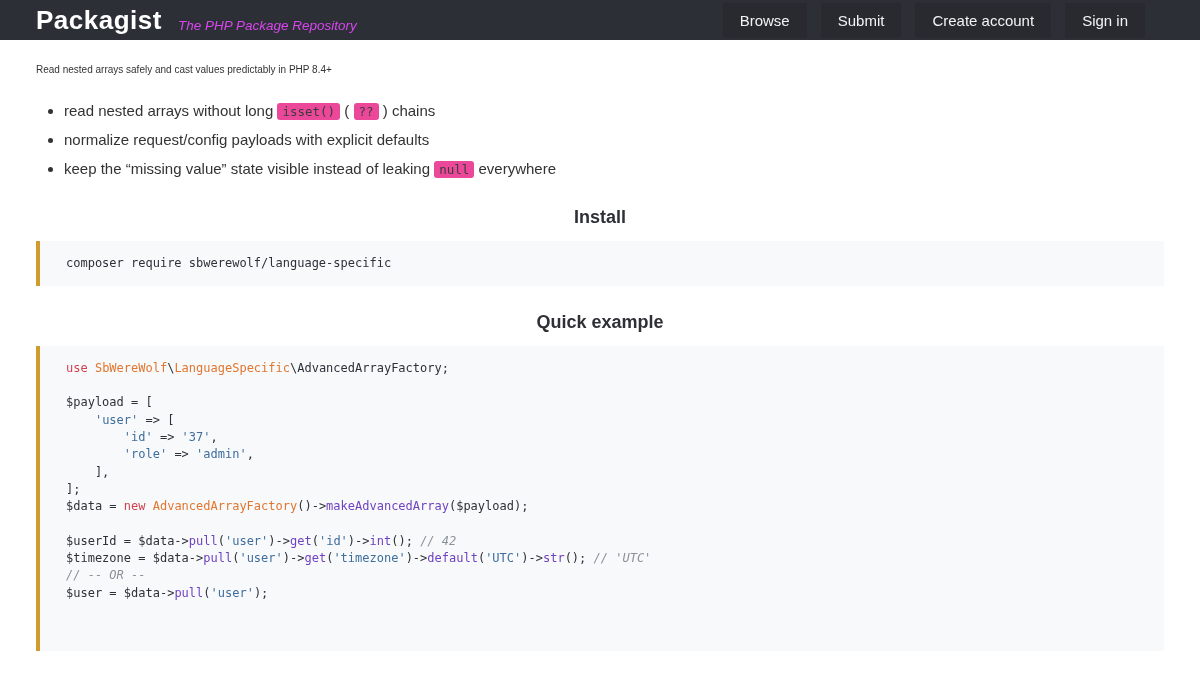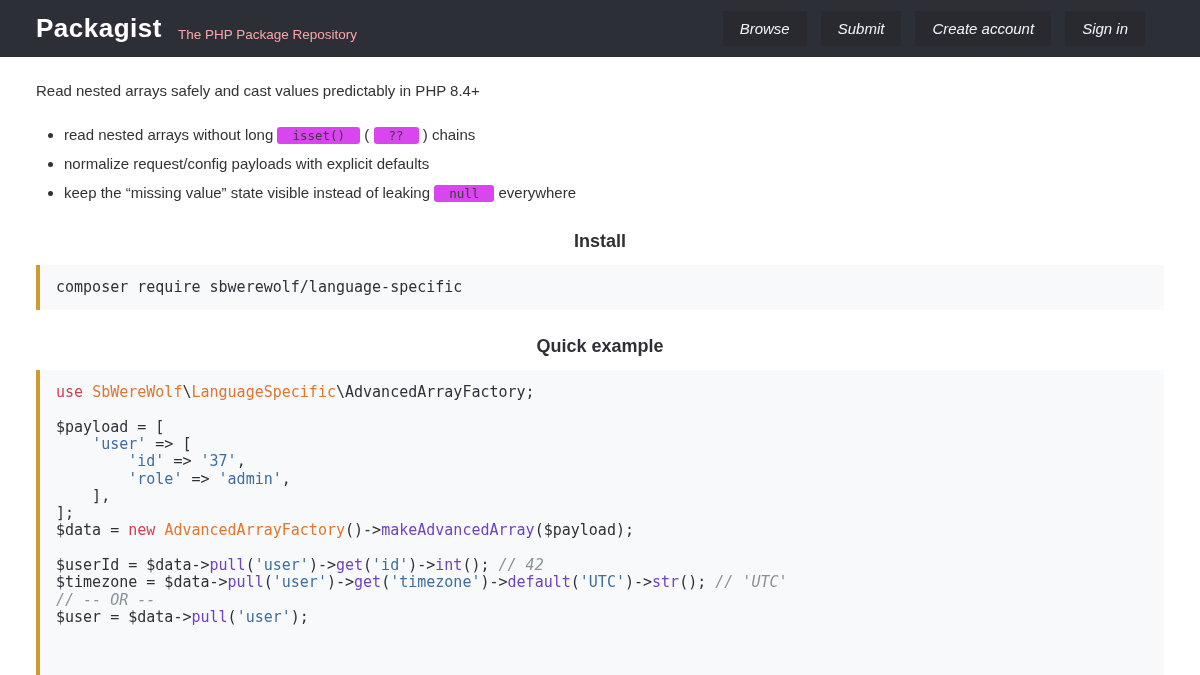--- a/index.html
+++ b/index.html
@@ -5,84 +5,84 @@
   * { margin: 0; padding: 0; box-sizing: border-box; }
   html, body { width: 1200px; height: 675px; overflow: hidden; }
   body {
     font-family: "Liberation Sans", sans-serif;
     background: #ffffff;
     color: #333333;
   }
 
   
   .site-header {
-    height: 57px;
+    height: 40px;
     background: var(--header-bg, #2d2f36);
     display: flex;
     align-items: center;
     padding: 0 55px 0 36px;
   }
   .logo {
     color: #ffffff;
     font-size: 26px;
     font-weight: bold;
     letter-spacing: 0.5px;
     text-decoration: none;
     cursor: pointer;
   }
   .tagline {
-    color: #fca5a5;
+    color: #d946ef;
+    font-style: italic;
     font-size: 13.5px;
     margin-left: 16px;
     margin-top: 11px;
   }
   .nav { margin-left: auto; display: flex; align-items: center; gap: 14px; }
   .nav a {
     color: #f2f3f5;
     font-size: 15px;
     text-decoration: none;
     padding: 9px 17px;
     border-radius: 2px;
     background: rgba(0,0,0,0.10);
     cursor: pointer;
     white-space: nowrap;
-    font-style: italic;
   }
 
   
   .main { padding: 23px 36px 0 36px; }
-  .para { font-size: 15px; color: #333333; margin-bottom: 21px; line-height: 1.45; }
+  .para { font-size: 10px; color: #333333; margin-bottom: 21px; line-height: 1.45; }
   ul.feature-list { margin: 0 0 24px 0; padding-left: 28px; }
   ul.feature-list li {
     font-size: 15px;
     color: #333333;
     line-height: 1.6;
     margin-bottom: 5px;
   }
   .inline-code {
     font-family: "DejaVu Sans Mono", monospace;
     font-size: 12.5px;
-    background: #d946ef;
+    background: #ec4899;
     border-radius: 3px;
-    padding: 1px 15px;
+    padding: 1px 5px;
     color: #3c3c3c;
   }
   h2.section-heading {
     font-size: 18px;
     font-weight: 600;
     color: #2f3036;
     margin: 26px 0 13px 0;
     text-align: center;
   }
   pre.code-block {
     background: var(--code-bg, #f8f9fa);
     border-left: 4px solid var(--accent-gold, #d09b2f);
-    padding: 14px 16px;
+    padding: 14px 26px;
     font-family: "DejaVu Sans Mono", monospace;
-    font-size: 15px;
+    font-size: 12px;
     line-height: 17.3px;
     color: #2d3138;
     white-space: pre;
     overflow: hidden;
   }
   pre.code-block.tall { margin-bottom: 0; }
   .gap-before-example { margin-top: 35px; }
 
   
   .tok-d { color: #2d3138; }

